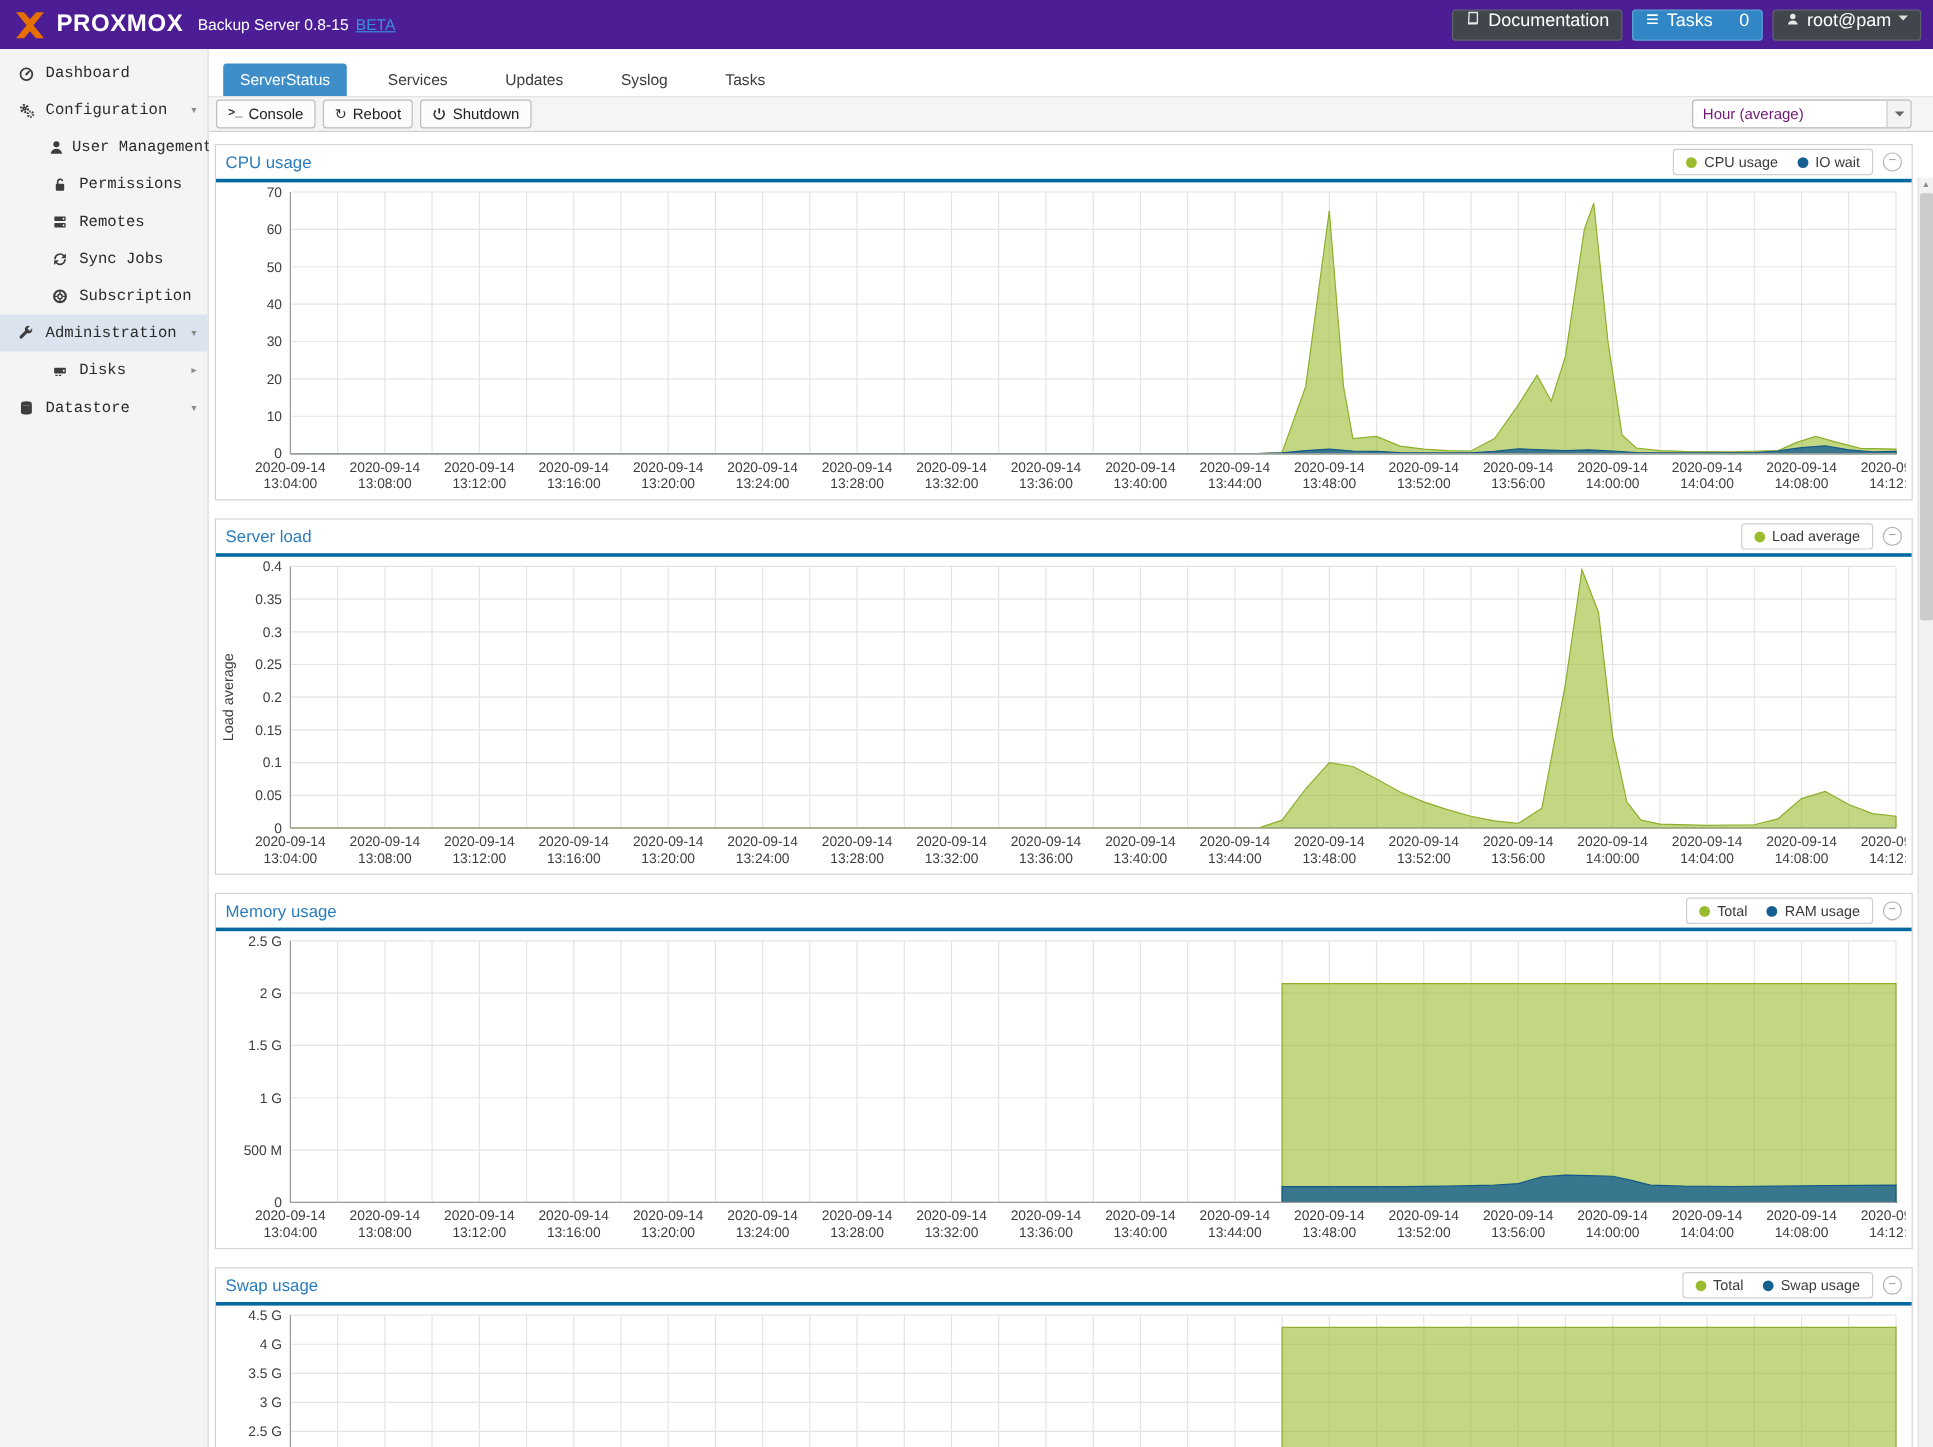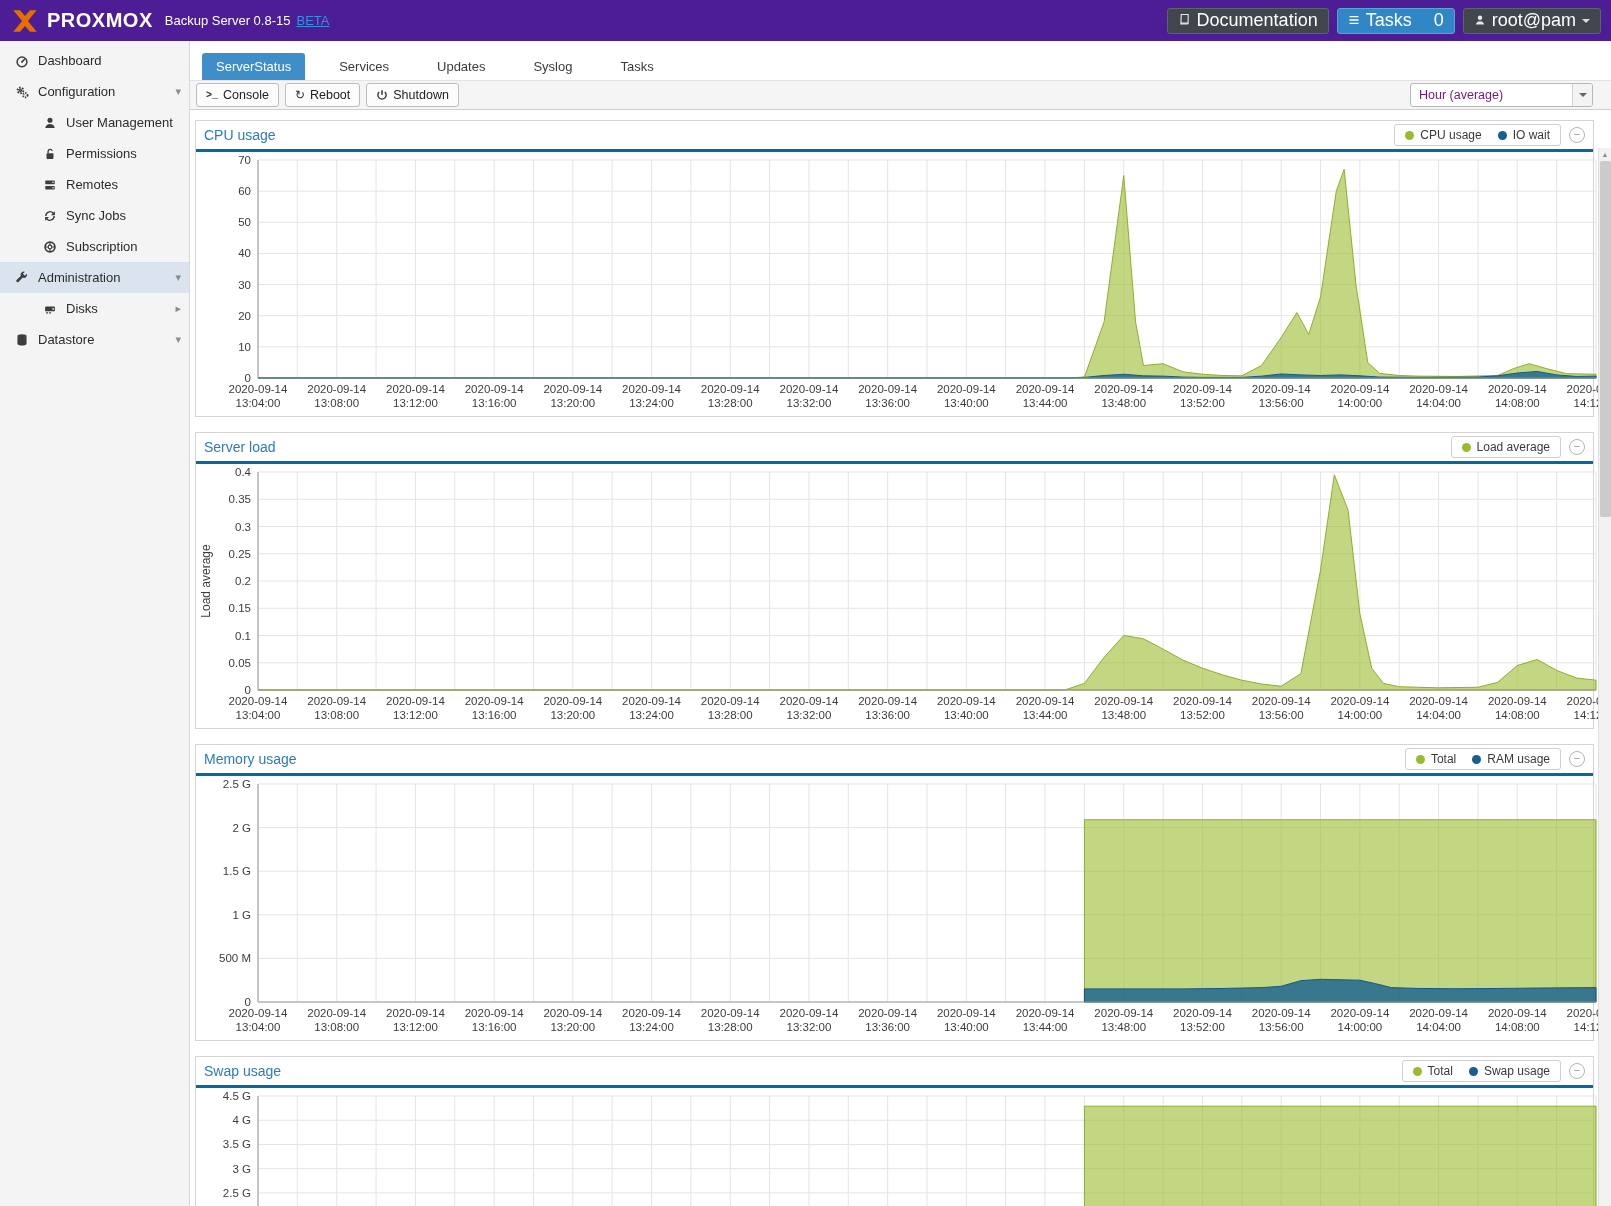--- a/index.html
+++ b/index.html
@@ -6,30 +6,30 @@
   html,body { margin:0; padding:0; width:1611px; height:1206px; overflow:hidden;
     font-family:"Liberation Sans","DejaVu Sans",sans-serif; background:#fff; }
 
   
   .topbar { display:flex; align-items:center; height:41px; background:#4c1d95; padding:0 10px; }
   .brand { display:flex; align-items:center; }
   .brand-name { color:#fff; font-weight:bold; font-size:20px; letter-spacing:.5px; margin-left:7px; }
   .brand-sub { color:#fff; font-size:13px; margin-left:12px; }
   .beta { color:#3a8fe0; font-size:13px; margin-left:6px; text-decoration:underline; cursor:pointer; }
   .topbar-right { margin-left:auto; display:flex; align-items:center; gap:8px; }
-  .tb-btn { display:inline-flex; align-items:center; gap:6px; height:26px; padding:0 10px;
-    border-radius:3px; font-size:18px; color:#fff; cursor:pointer; }
+  .tb-btn { display:inline-flex; align-items:flex-start; gap:6px; height:26px; padding:0 10px;
+    border-radius:3px; font-size:15px; color:#fff; cursor:pointer; }
   .tb-btn.gray { background:#41464c; border:1px solid #5d646c; }
   .tb-btn.blue { background:#3186c6; border:1px solid #5ba3d4; }
   .tb-btn .count { margin-left:16px; }
   .caret-down { width:0; height:0; border:4px solid transparent; border-top-color:#ddd; margin-top:4px; }
 
   
   .app { display:flex; height:1165px; }
-  .sidebar { width:190px; background:#f4f4f4; border-right:1px solid #d8d8d8; padding-top:4px; }
+  .sidebar { width:174px; background:#f4f4f4; border-right:1px solid #d8d8d8; padding-top:4px;font-family:Liberation Mono, monospace; }
   .sb-item { display:flex; align-items:center; height:31px; padding:0 8px 0 12px;
     font-size:13px; color:#2b2b2b; cursor:pointer; }
   .sb-item.child { padding-left:40px;text-align:right; }
   .sb-item.selected { background:#dbe4ee; }
   .sb-icon { width:20px; display:inline-flex; justify-content:center; margin-right:6px; }
   .sb-label { white-space:nowrap; }
   .sb-arrow { margin-left:auto; color:#8a8a8a; font-size:11px; }
 
   .content { flex:1; position:relative; background:#fff; overflow:hidden; }
   .page-title { color:#2b7cbd; font-size:15px; margin:13px 0 0 14px; }

